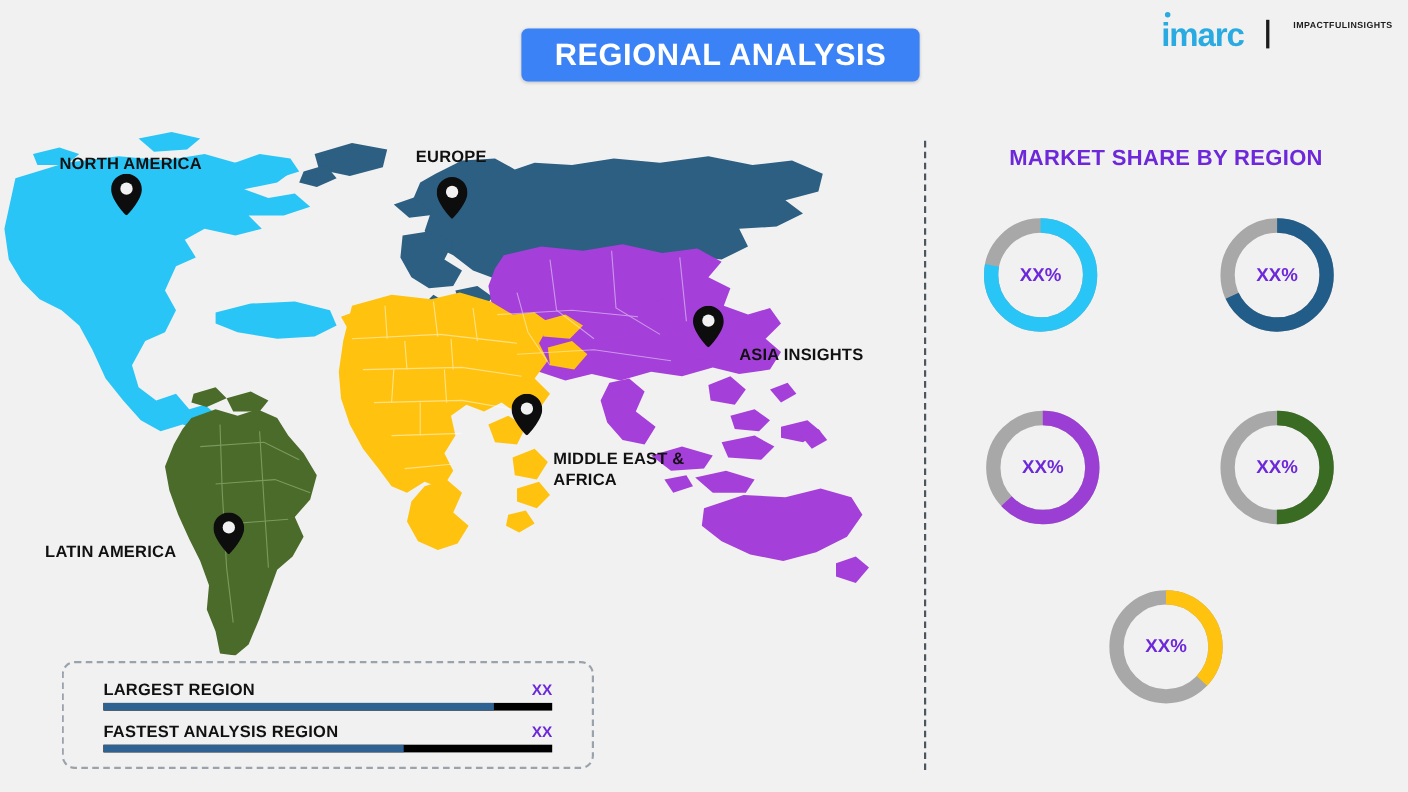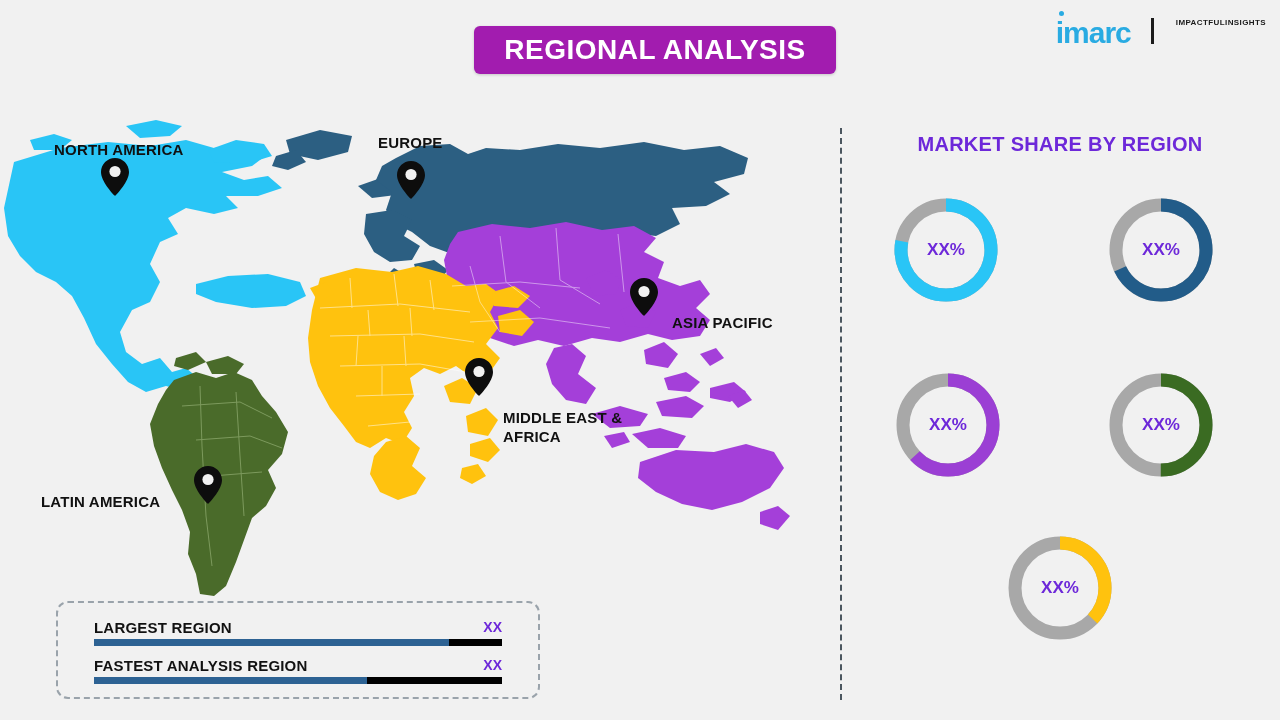--- a/index.html
+++ b/index.html
@@ -7,21 +7,21 @@
     width:1280px;height:720px;
     background:#f1f1f1;
     font-family:"Liberation Sans", sans-serif;
     position:relative;
     overflow:hidden;
     -webkit-font-smoothing:antialiased;
   }
   
   #title-banner{
     position:absolute;left:474px;top:26px;width:362px;height:48px;
-    background:#a21caf;border-radius:6px;
+    background:#3b82f6;border-radius:6px;
     display:flex;align-items:center;justify-content:center;
     box-shadow:0 1px 3px rgba(0,0,0,.18);
   }
   #title-banner .t{
     color:#ffffff;font-size:28px;font-weight:bold;letter-spacing:.5px;
   }
   
   #logo{
     position:absolute;right:14px;top:18px;height:38px;
     display:flex;gap:16px;
@@ -229,21 +229,21 @@
     <path d="M14 0C6.3 0 0 6.3 0 14c0 9.5 12 22 13.2 23.3c.4.5 1.2.5 1.6 0C16 36 28 23.5 28 14C28 6.3 21.7 0 14 0z" fill="#0d0d0d"></path>
     <circle cx="14" cy="13.5" r="5.6" fill="#f1f1f1"></circle>
   </svg>
 <svg class="pin" id="pin-latin-america" viewBox="0 0 28 38">
     <path d="M14 0C6.3 0 0 6.3 0 14c0 9.5 12 22 13.2 23.3c.4.5 1.2.5 1.6 0C16 36 28 23.5 28 14C28 6.3 21.7 0 14 0z" fill="#0d0d0d"></path>
     <circle cx="14" cy="13.5" r="5.6" fill="#f1f1f1"></circle>
   </svg>
 
 <div class="map-label" id="label-north-america">NORTH AMERICA</div>
 <div class="map-label" id="label-europe">EUROPE</div>
-<div class="map-label" id="label-asia-pacific">ASIA PACIFIC</div>
+<div class="map-label" id="label-asia-pacific">ASIA INSIGHTS</div>
 <div class="map-label" id="label-middle-east-africa">MIDDLE EAST &amp;
 AFRICA</div>
 <div class="map-label" id="label-latin-america">LATIN AMERICA</div>
 
 <div id="legend-box">
   <div class="legend-row">
     <div class="legend-head">
       <span class="legend-label">LARGEST REGION</span>
       <span class="legend-value">XX</span>
     </div>

